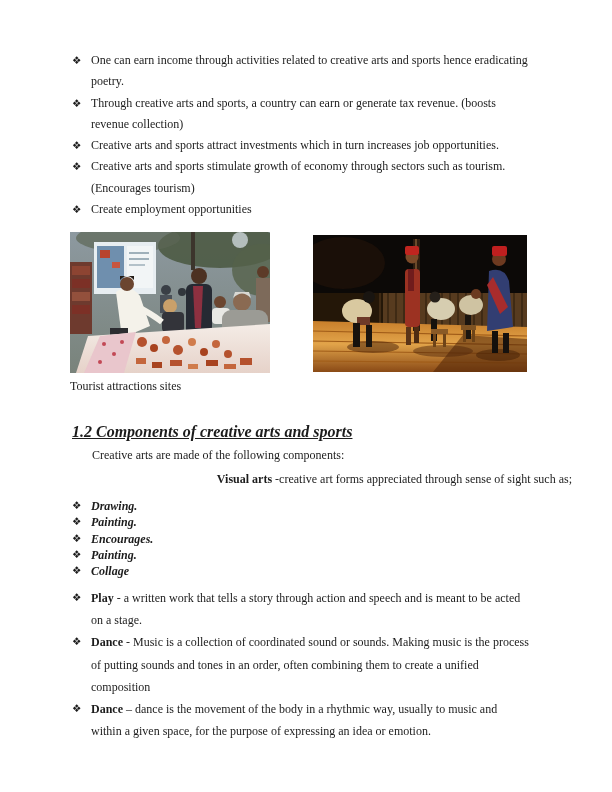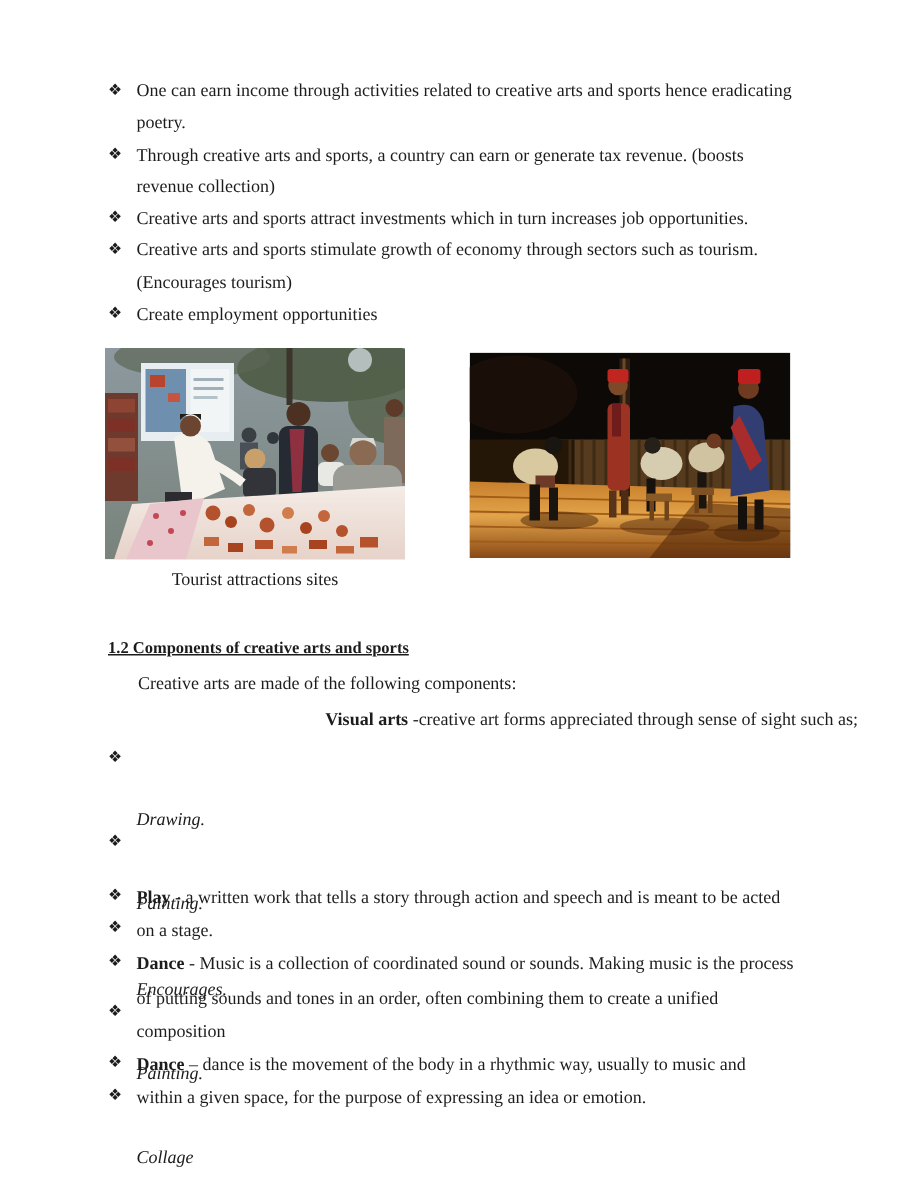--- a/index.html
+++ b/index.html
@@ -11,33 +11,33 @@
   ul{list-style:none;margin:0;padding:0;}
   .abs{position:absolute;}
   
   .blist{left:72px;width:492px;}
   .blist li{display:flex;align-items:flex-start;}
   .bullet{flex:0 0 19px;font-size:10.5px;line-height:inherit;color:#1c1c1c;}
   .btext{flex:1 1 auto;white-space:pre-line;}
   .lh21{line-height:21.3px;}
   .lh22{line-height:22.2px;}
   .lh16{line-height:16.3px;}
-  .bolditalic .btext{font-weight:normal;font-style:italic;margin-top:40px;}
+  .bolditalic .btext{font-weight:bold;font-style:italic;}
   b.term{font-weight:bold;}
   
   .photo{position:absolute;overflow:hidden;}
   .photo svg{display:block;width:100%;height:100%;}
   .photo-left{left:70px;top:232px;width:200px;height:141px;}
   .photo-right{left:313px;top:235px;width:214px;height:137px;}
-  .caption{position:absolute;top:379px;text-align:center;line-height:14px;}
+  .caption{position:absolute;top:379px;line-height:14px;}
   .caption-left{left:70px;width:200px;}
   .caption-right{left:323px;width:214px;}
   
-  .heading{left:72px;top:424px;font-weight:bold;
-           text-decoration:underline;font-size:11px;line-height:16px;}
+  .heading{left:72px;top:424px;font-weight:bold;font-style:italic;
+           text-decoration:underline;font-size:16px;line-height:16px;}
   .para{left:72px;line-height:14px;width:480px;margin-left:20px;}
   .para-intro{top:448px;}
   .para-visual{top:472px;text-align:right;}
   .vlist{top:498px;}
   .dlist{top:587px;}
 </style>
 </head>
 <body>
 
 <div class="page">

